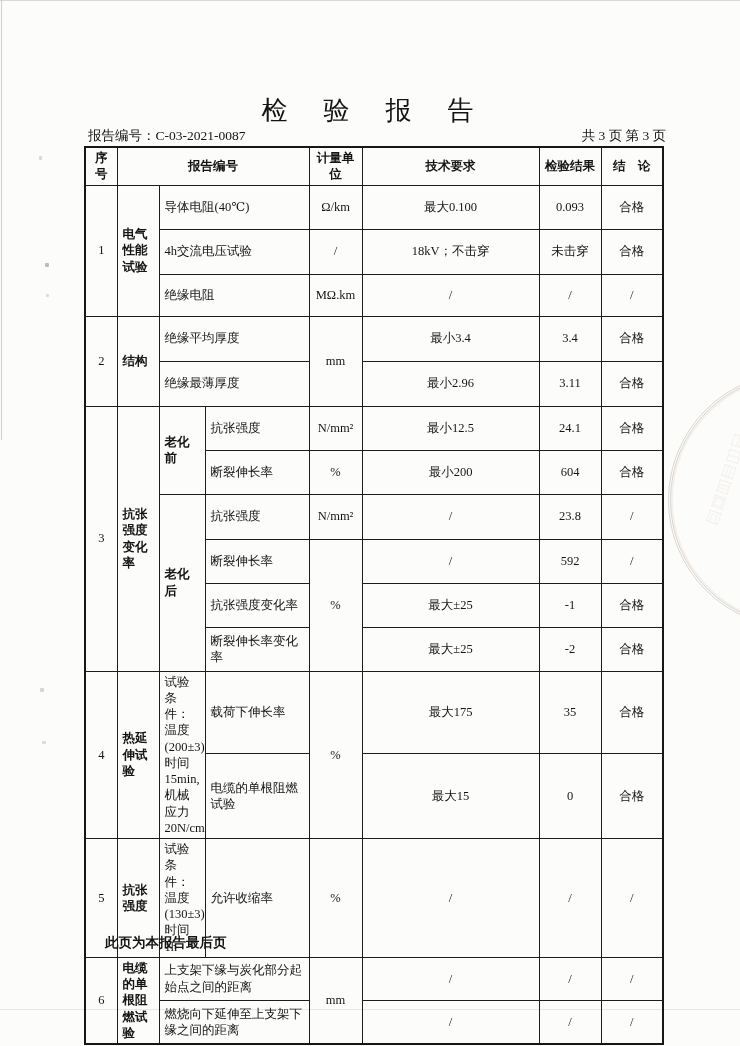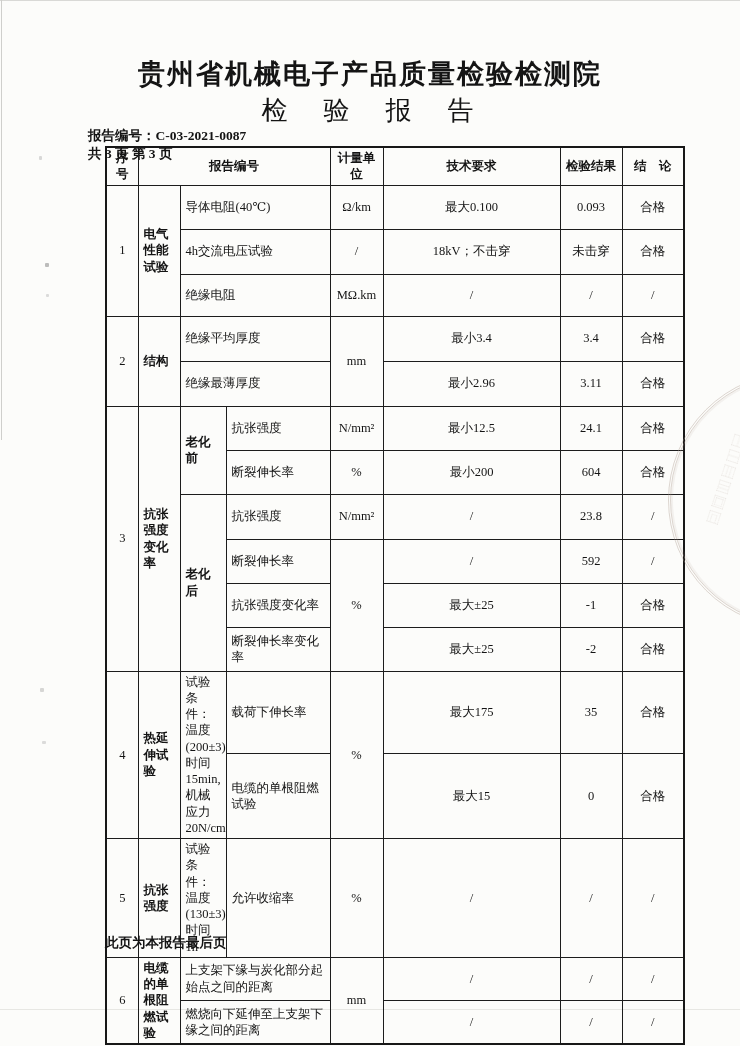--- a/index.html
+++ b/index.html
@@ -18,25 +18,25 @@
   .doc-title{
     position:absolute;top:56px;left:0;width:740px;
     text-align:center;font-size:27px;font-weight:bold;letter-spacing:2px;
   }
   .doc-subtitle{
     position:absolute;top:93px;left:0;width:740px;
     text-align:center;font-size:26px;font-weight:normal;letter-spacing:5px;
   }
   .meta-row{
     position:absolute;top:127px;left:88px;width:578px;
-    display:flex;justify-content:space-between;
-    font-size:13.5px;font-weight:bold;flex-direction:column;
+    display:flex;justify-content:space-between;align-items:flex-end;
+    font-size:13.5px;font-weight:normal;
   }
   table.report{
-    position:absolute;top:146px;left:105px;
+    position:absolute;top:146px;left:84px;
     width:578px;border-collapse:collapse;table-layout:fixed;
     border:2.5px solid #171717;
     padding-left:16px;
   }
   table.report td{
     border:1.5px solid #1c1c1c;
     padding:2px 5px;
     font-size:12.5px;line-height:1.3;
     vertical-align:middle;
     overflow:hidden;
@@ -76,21 +76,20 @@
 </style>
 </head>
 <body>
 
 <div class="page">
 
   <div class="page-edge-top"></div>
   <div class="page-edge-left"></div>
   <div class="page-fold"></div>
 
-  <div class="doc-title">贵州省机械电子产品质量检验检测院</div>
   <div class="doc-subtitle">检　验　报　告</div>
 
   <div class="meta-row">
     <span>报告编号：C-03-2021-0087</span>
     <span>共 3 页 第 3 页</span>
   </div>
 
   <table class="report">
     <colgroup>
       <col style="width:32px">

